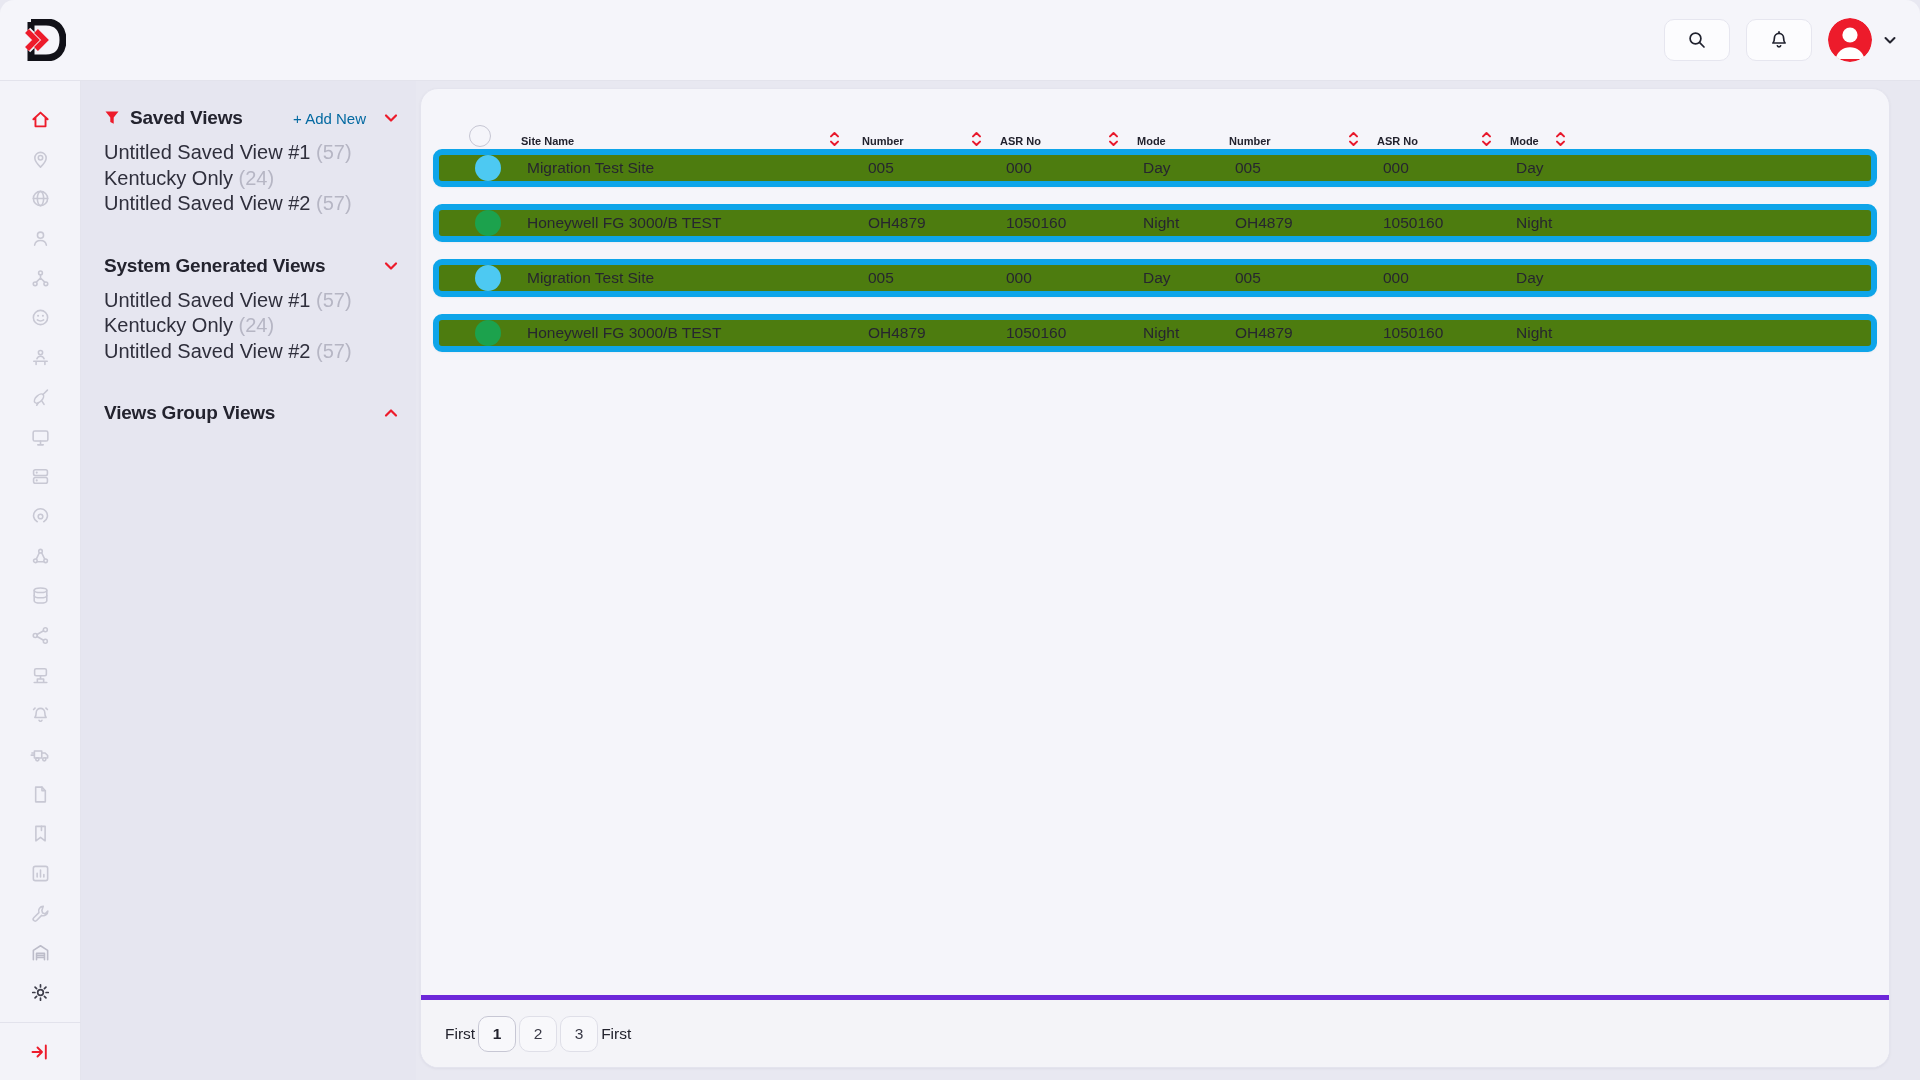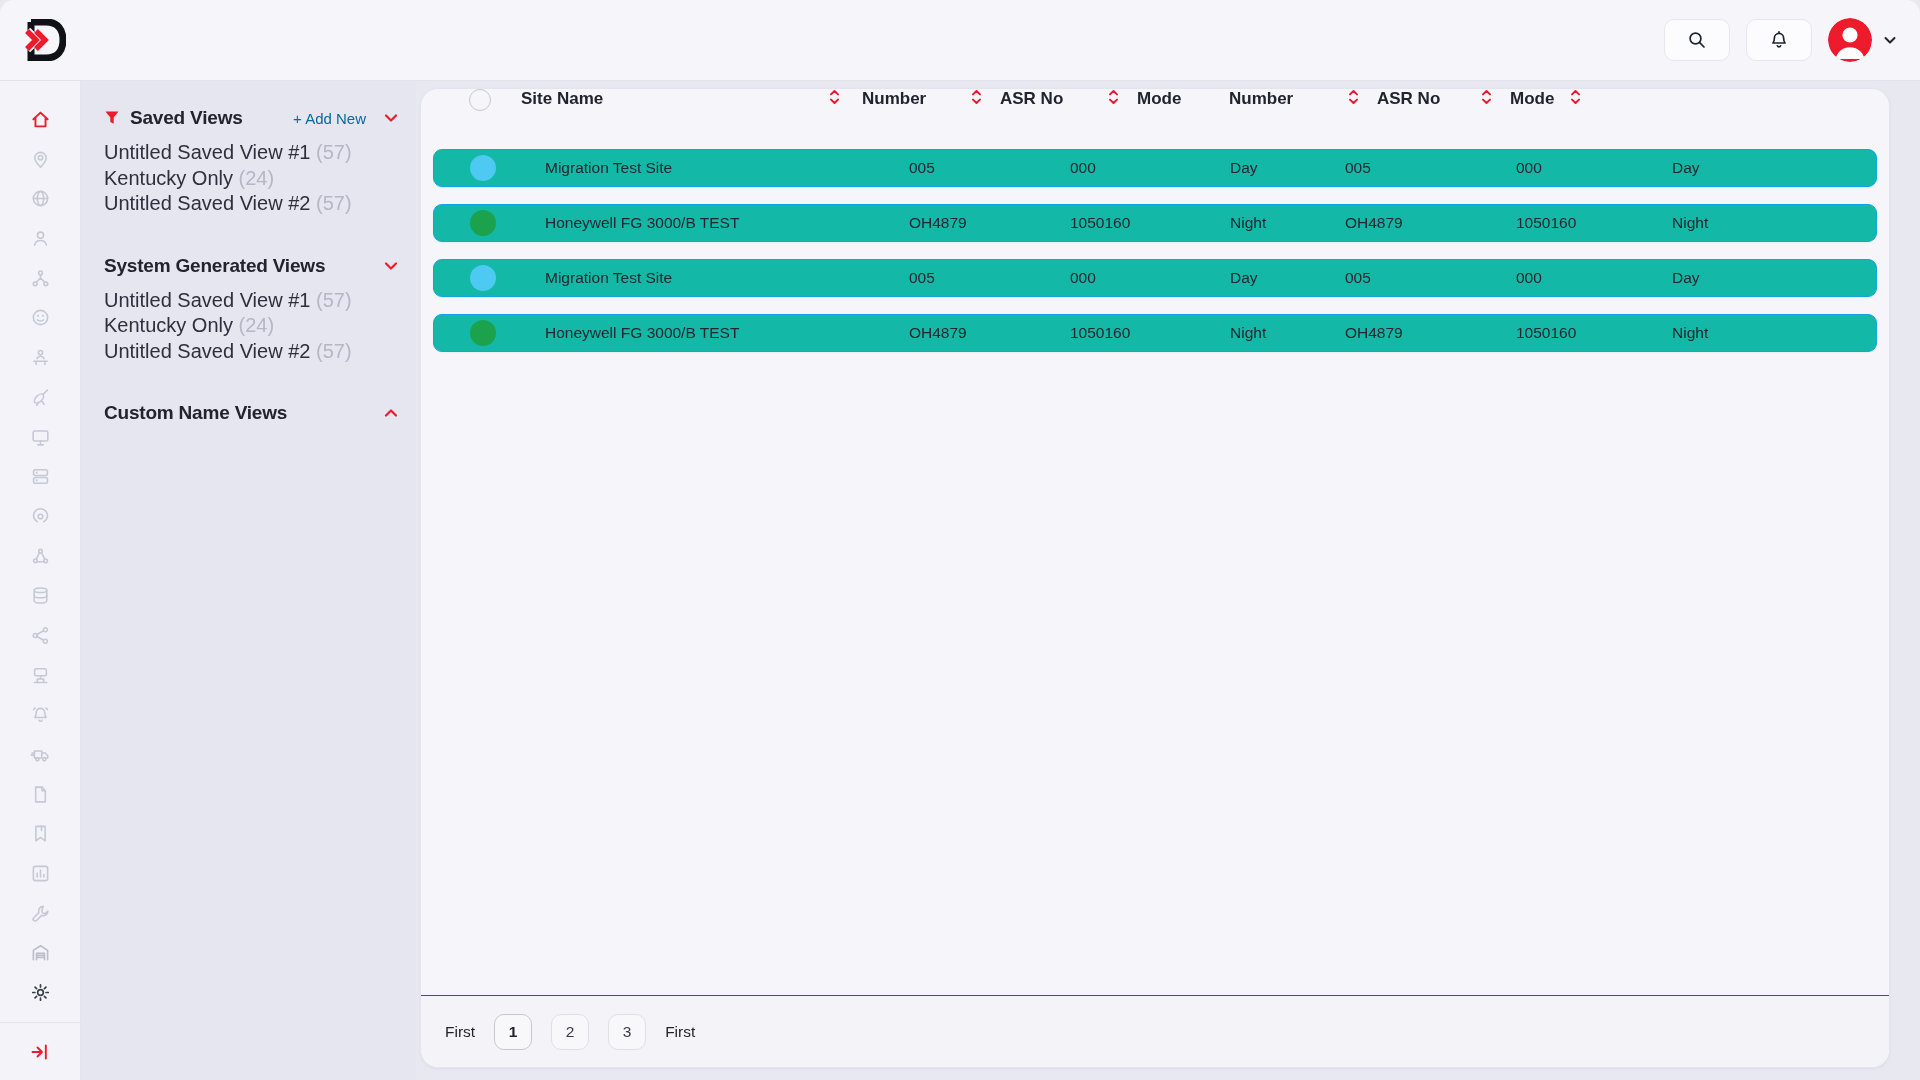--- a/index.html
+++ b/index.html
@@ -50,36 +50,36 @@
   .view-item .count { color:#B6B6C4; }
   .section-gap { height:34px; }
 
   
   .main { flex:1; min-width:0; padding:7px 30px 12px 4px; background:#E8E8F1; }
   .card { height:100%; background:#F5F5FA; border:1px solid #E4E4EE; border-radius:18px;
           display:flex; flex-direction:column; box-shadow:0 1px 3px rgba(25,25,60,.05); overflow:hidden; }
 
   .thead, .trow { display:grid; grid-template-columns:88px 341px 138px 137px 92px 148px 133px 1fr; align-items:center; }
   .thead { height:58px; flex:0 0 58px; padding:0 12px; }
-  .hcell { display:flex; align-items:flex-start; font-size:17px; font-weight:bold; color:#23232E; height:100%; }
+  .hcell { display:flex; align-items:flex-end; font-size:11px; font-weight:bold; color:#23232E; height:100%; }
   .radio { width:22px; height:22px; border:1.5px solid #C6C6D3; border-radius:50%; margin-left:36px; cursor:pointer; background:transparent; }
   .sorter { width:11px; height:16px; flex:0 0 11px; }
   .sorter svg { width:11px; height:16px; stroke:#E8192C; stroke-width:2; fill:none; stroke-linecap:round; stroke-linejoin:round; }
   .push { margin-left:auto; margin-right:18px; }
   .push-site { margin-left:auto; margin-right:22px; }
   .after-label { margin-left:16px; }
 
   .rows-area { flex:1; padding-top:2px; overflow:hidden; }
-  .trow { height:38px; margin:0 12px 17px 12px; background:#14b8a6; border:1px solid #0ea5e9;
-          border-radius:9px; cursor:pointer; box-shadow:0 1px 2px rgba(30,30,60,.04);gap:23px; }
+  .trow { height:38px; margin:0 12px 17px 12px; background:#4d7c0f; border:6px solid #0ea5e9;
+          border-radius:9px; cursor:pointer; box-shadow:0 1px 2px rgba(30,30,60,.04); }
   .cell { font-size:15.5px; color:#26262F; }
   .dot { width:26px; height:26px; border-radius:50%; margin-left:36px; display:block; }
 
-  .card-footer { flex:0 0 72px; border-top:1px solid #6d28d9; background:#F4F4F8;
-                 display:flex; align-items:center; gap:19px; padding:0 24px; }
+  .card-footer { flex:0 0 72px; border-top:5px solid #6d28d9; background:#F4F4F8;
+                 display:flex; align-items:center; gap:3px; padding:0 24px; }
   .page-label { font-size:15.5px; color:#23232E; cursor:pointer; }
   .page-box { min-width:38px; height:36px; border:1px solid #DFDFE8; background:#F8F8FB; border-radius:10px;
               display:flex; align-items:center; justify-content:center; font-size:15.5px; color:#3A3A47; cursor:pointer; }
   .page-box.active { border-color:#C7C7D4; font-weight:bold; color:#23232E; }
 
   .fill-red { fill:#ED1B2B; }
 </style>
 </head>
 <body>
 
@@ -308,21 +308,21 @@
         <span class="count">(24)</span>
       </div>
       <div class="view-item">
         <span>Untitled Saved View #2</span>
         <span class="count">(57)</span>
       </div>
 
       <div class="section-gap"></div>
 
       <div class="section-head">
-        <span class="section-title">Custom Name Views</span>
+        <span class="section-title">Views Group Views</span>
         <span class="chev-red" style="margin-left:auto;">
           <svg viewBox="0 0 18 18">
               <path d="M4 11.5 9 6.5 14 11.5"></path>
             </svg>
         </span>
       </div>
 
     </aside>
 
     <main class="main">

